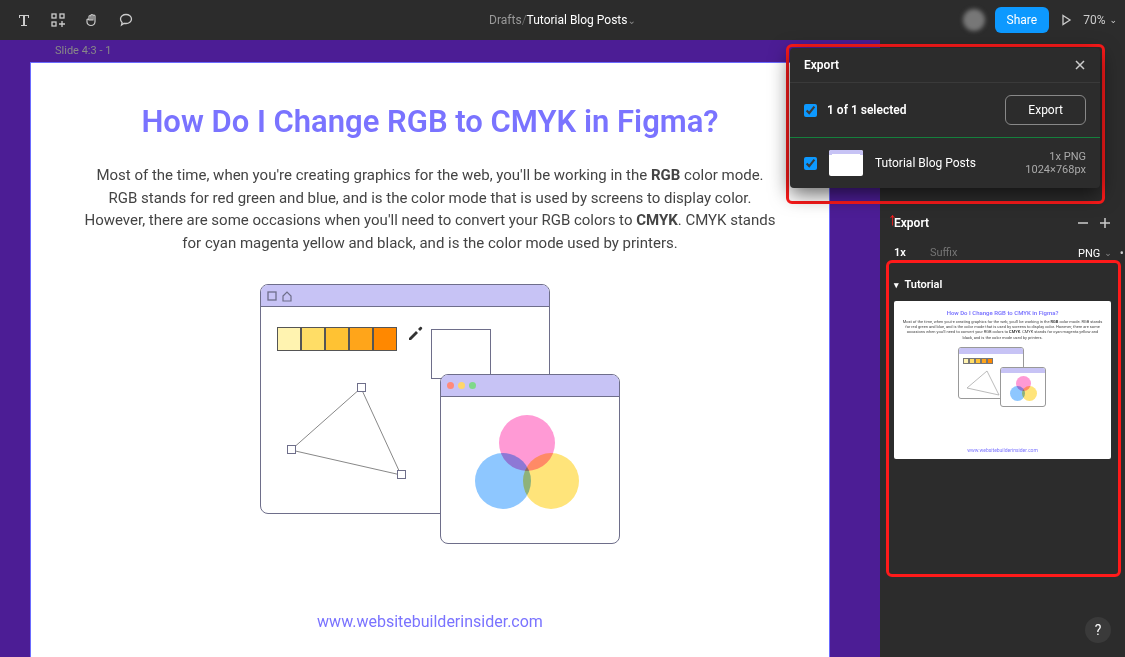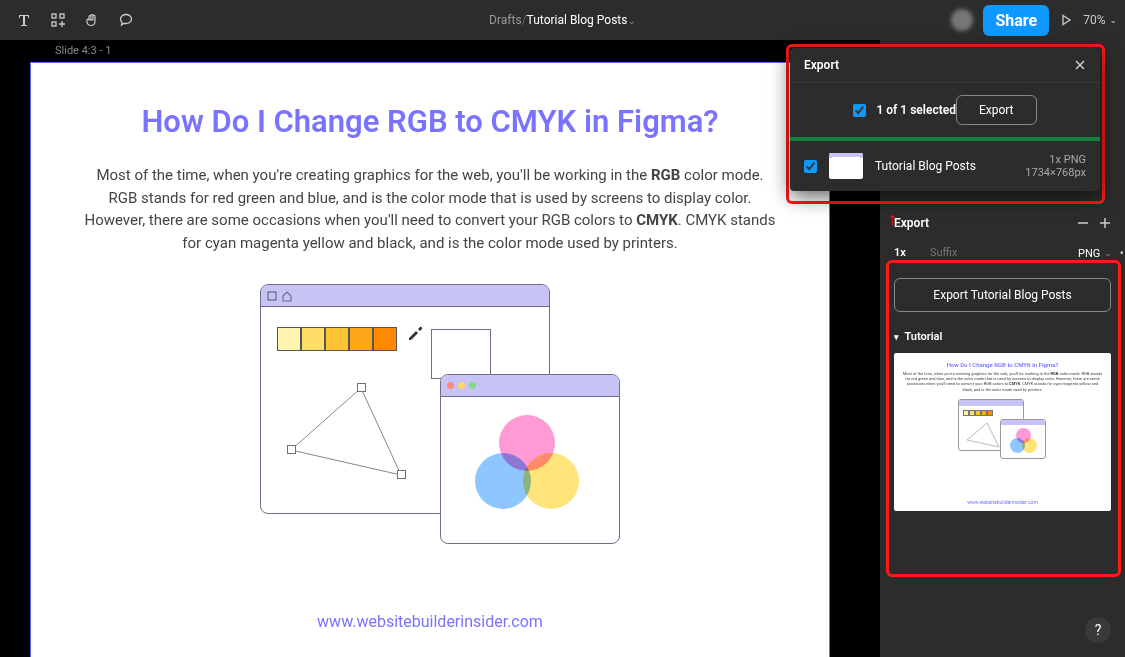--- a/index.html
+++ b/index.html
@@ -9,26 +9,26 @@
   .toolbar { height: 40px; background: #2c2c2c; display: flex; align-items: center; padding: 0 8px; position: relative; }
   .tool-left { display: flex; gap: 2px; }
   .tool-btn { width: 32px; height: 32px; display:flex;align-items:center;justify-content:center; color:#ccc; border-radius:4px; }
   .breadcrumb { position:absolute; left:50%; transform:translateX(-50%); display:flex;align-items:center; gap:0; font-size:12px; color:#aaa; }
   .breadcrumb .proj { color:#999; }
   .breadcrumb .sep { color:#666; }
   .breadcrumb .file { color:#fff; }
   .breadcrumb .chev { color:#888; font-size:10px; }
   .tool-right { margin-left:auto; display:flex; align-items:center; gap:10px; }
   .avatar { width:22px;height:22px;border-radius:50%; background:#777; filter:blur(2px); }
-  .share-btn { background:#0d99ff; color:#fff; border:none; padding:6px 12px; font-size:16px; font-weight:700; border-radius:6px; }
+  .share-btn { background:#0d99ff; color:#fff; border:none; padding:6px 12px; font-size:12px; font-weight:400; border-radius:6px; }
   .play-icon { color:#ccc; font-size:12px; }
   .zoom { color:#ccc; font-size:12px; display:flex;align-items:center;gap:4px; }
 
   
-  .main { position:absolute; top:40px; left:0; right:245px; bottom:0; background:#000000; overflow:hidden; }
+  .main { position:absolute; top:40px; left:0; right:245px; bottom:0; background:#4c1d95; overflow:hidden; }
   .frame-label { position:absolute; top:4px; left:55px; font-size:11px; color:#888; }
   .slide { position:absolute; top:22px; left:30px; width:800px; height:600px; background:#fff; border:1px solid #6b6bff; }
   .slide-inner { padding: 40px 50px 20px; text-align:center; }
   .slide-title { color:#7a73ff; font-size:31px; font-weight:600; margin-bottom:24px; }
   .slide-body { color:#444; font-size:15px; line-height:1.5; }
   .slide-body b { font-weight:700; }
   .slide-footer { position:absolute; bottom:30px; left:0; right:0; text-align:center; color:#7a73ff; font-size:16px; }
 
   
   .illus { margin:30px auto 0; width:340px; height:270px; position:relative; }
@@ -50,21 +50,21 @@
 
   
   .hl { position:absolute; border:3px solid #ff1a1a; border-radius:6px; pointer-events:none; }
   .hl1 { top:44px; left:786px; width:319px; height:160px; }
   .hl2 { top:260px; left:886px; width:235px; height:317px; }
   .arrow-up { position:absolute; top:207px; left:888px; color:#ff1a1a; font-size:18px; font-weight:bold; }
 
   
   .popover { position:absolute; top:48px; left:790px; width:310px; background:#2c2c2c; border-radius:4px; box-shadow:0 6px 20px rgba(0,0,0,0.6); color:#ccc; font-size:12px; z-index:5; }
   .pop-head { display:flex;align-items:center;justify-content:space-between; padding:10px 14px; border-bottom:1px solid #3a3a3a; font-weight:600; color:#fff;}
-  .pop-row1 { display:flex;align-items:center;justify-content:center; padding:12px 14px; border-bottom:4px solid #15803d;}
+  .pop-row1 { display:flex;align-items:center;justify-content:space-between; padding:12px 14px; border-bottom:1px solid #15803d;}
   .pop-row1 .lbl { display:flex;align-items:center;gap:10px; font-weight:600; color:#fff;}
   .pop-exp-btn { border:1px solid #888; background:transparent; color:#fff; padding:7px 22px; border-radius:6px; font-size:12px; }
   .pop-item { display:flex;align-items:center; padding:12px 14px; gap:12px; }
   .thumb { width:34px;height:26px;background:#fff; border-radius:2px; position:relative; overflow:hidden; }
   .thumb::after { content:""; position:absolute; inset:4px 3px 3px; background:linear-gradient(#fff,#fff); }
   .thumb .bar { position:absolute; top:0;left:0;right:0;height:5px;background:#c7c3f5; }
   .it-txt { display:flex;flex-direction:column; flex:1; }
   .it-title { color:#fff; }
   .it-meta { margin-left:auto; text-align:right; color:#aaa; font-size:11px; }
 
@@ -217,21 +217,21 @@
   <div class="pop-item">
     <input type="checkbox" class="cb" checked="" style="">
     <div class="thumb">
         <div class="bar"></div>
       </div>
     <div class="it-txt">
       <span class="it-title">Tutorial Blog Posts</span>
     </div>
     <div class="it-meta">
       <div>1x PNG</div>
-      <div>1734×768px</div>
+      <div>1024×768px</div>
     </div>
   </div>
 </div>
 
 <div class="sidebar">
   <div style="height:166px"></div>
   <span class="arrow-up" style="position:absolute;top:168px;left:8px">↑</span>
 
 
   <div class="sec" style="border-bottom:none">
@@ -252,21 +252,20 @@
     </div>
     <div class="exp-settings">
       <input class="scale" value="1x" style="">
       <input class="suffix" placeholder="Suffix" style="">
       <span class="fmt">
         <span>PNG</span>
         <span style="font-size:9px;color:#888">⌄</span>
       </span>
       <span class="dots">•••</span>
     </div>
-    <div class="big-btn">Export Tutorial Blog Posts</div>
     <div class="preview-head">
       <span style="font-size:9px">▾</span>
       <span>Tutorial</span>
     </div>
     <div class="preview-img">
       <div class="pv-title">How Do I Change RGB to CMYK in Figma?</div>
       <div class="pv-body"><span>Most of the time, when you're creating graphics for the web, you'll be working in the </span><b>RGB</b><span> color mode. RGB stands for red green and blue, and is the color mode that is used by screens to display color. However, there are some occasions when you'll need to convert your RGB colors to </span><b>CMYK</b><span>. CMYK stands for cyan magenta yellow and black, and is the color mode used by printers.</span></div>
 
       <div style="position:relative;width:90px;height:60px;margin:4px auto 0">
         <div style="position:absolute;top:0;left:0;width:66px;height:52px;border:1px solid #999;border-radius:3px;background:#fff">

